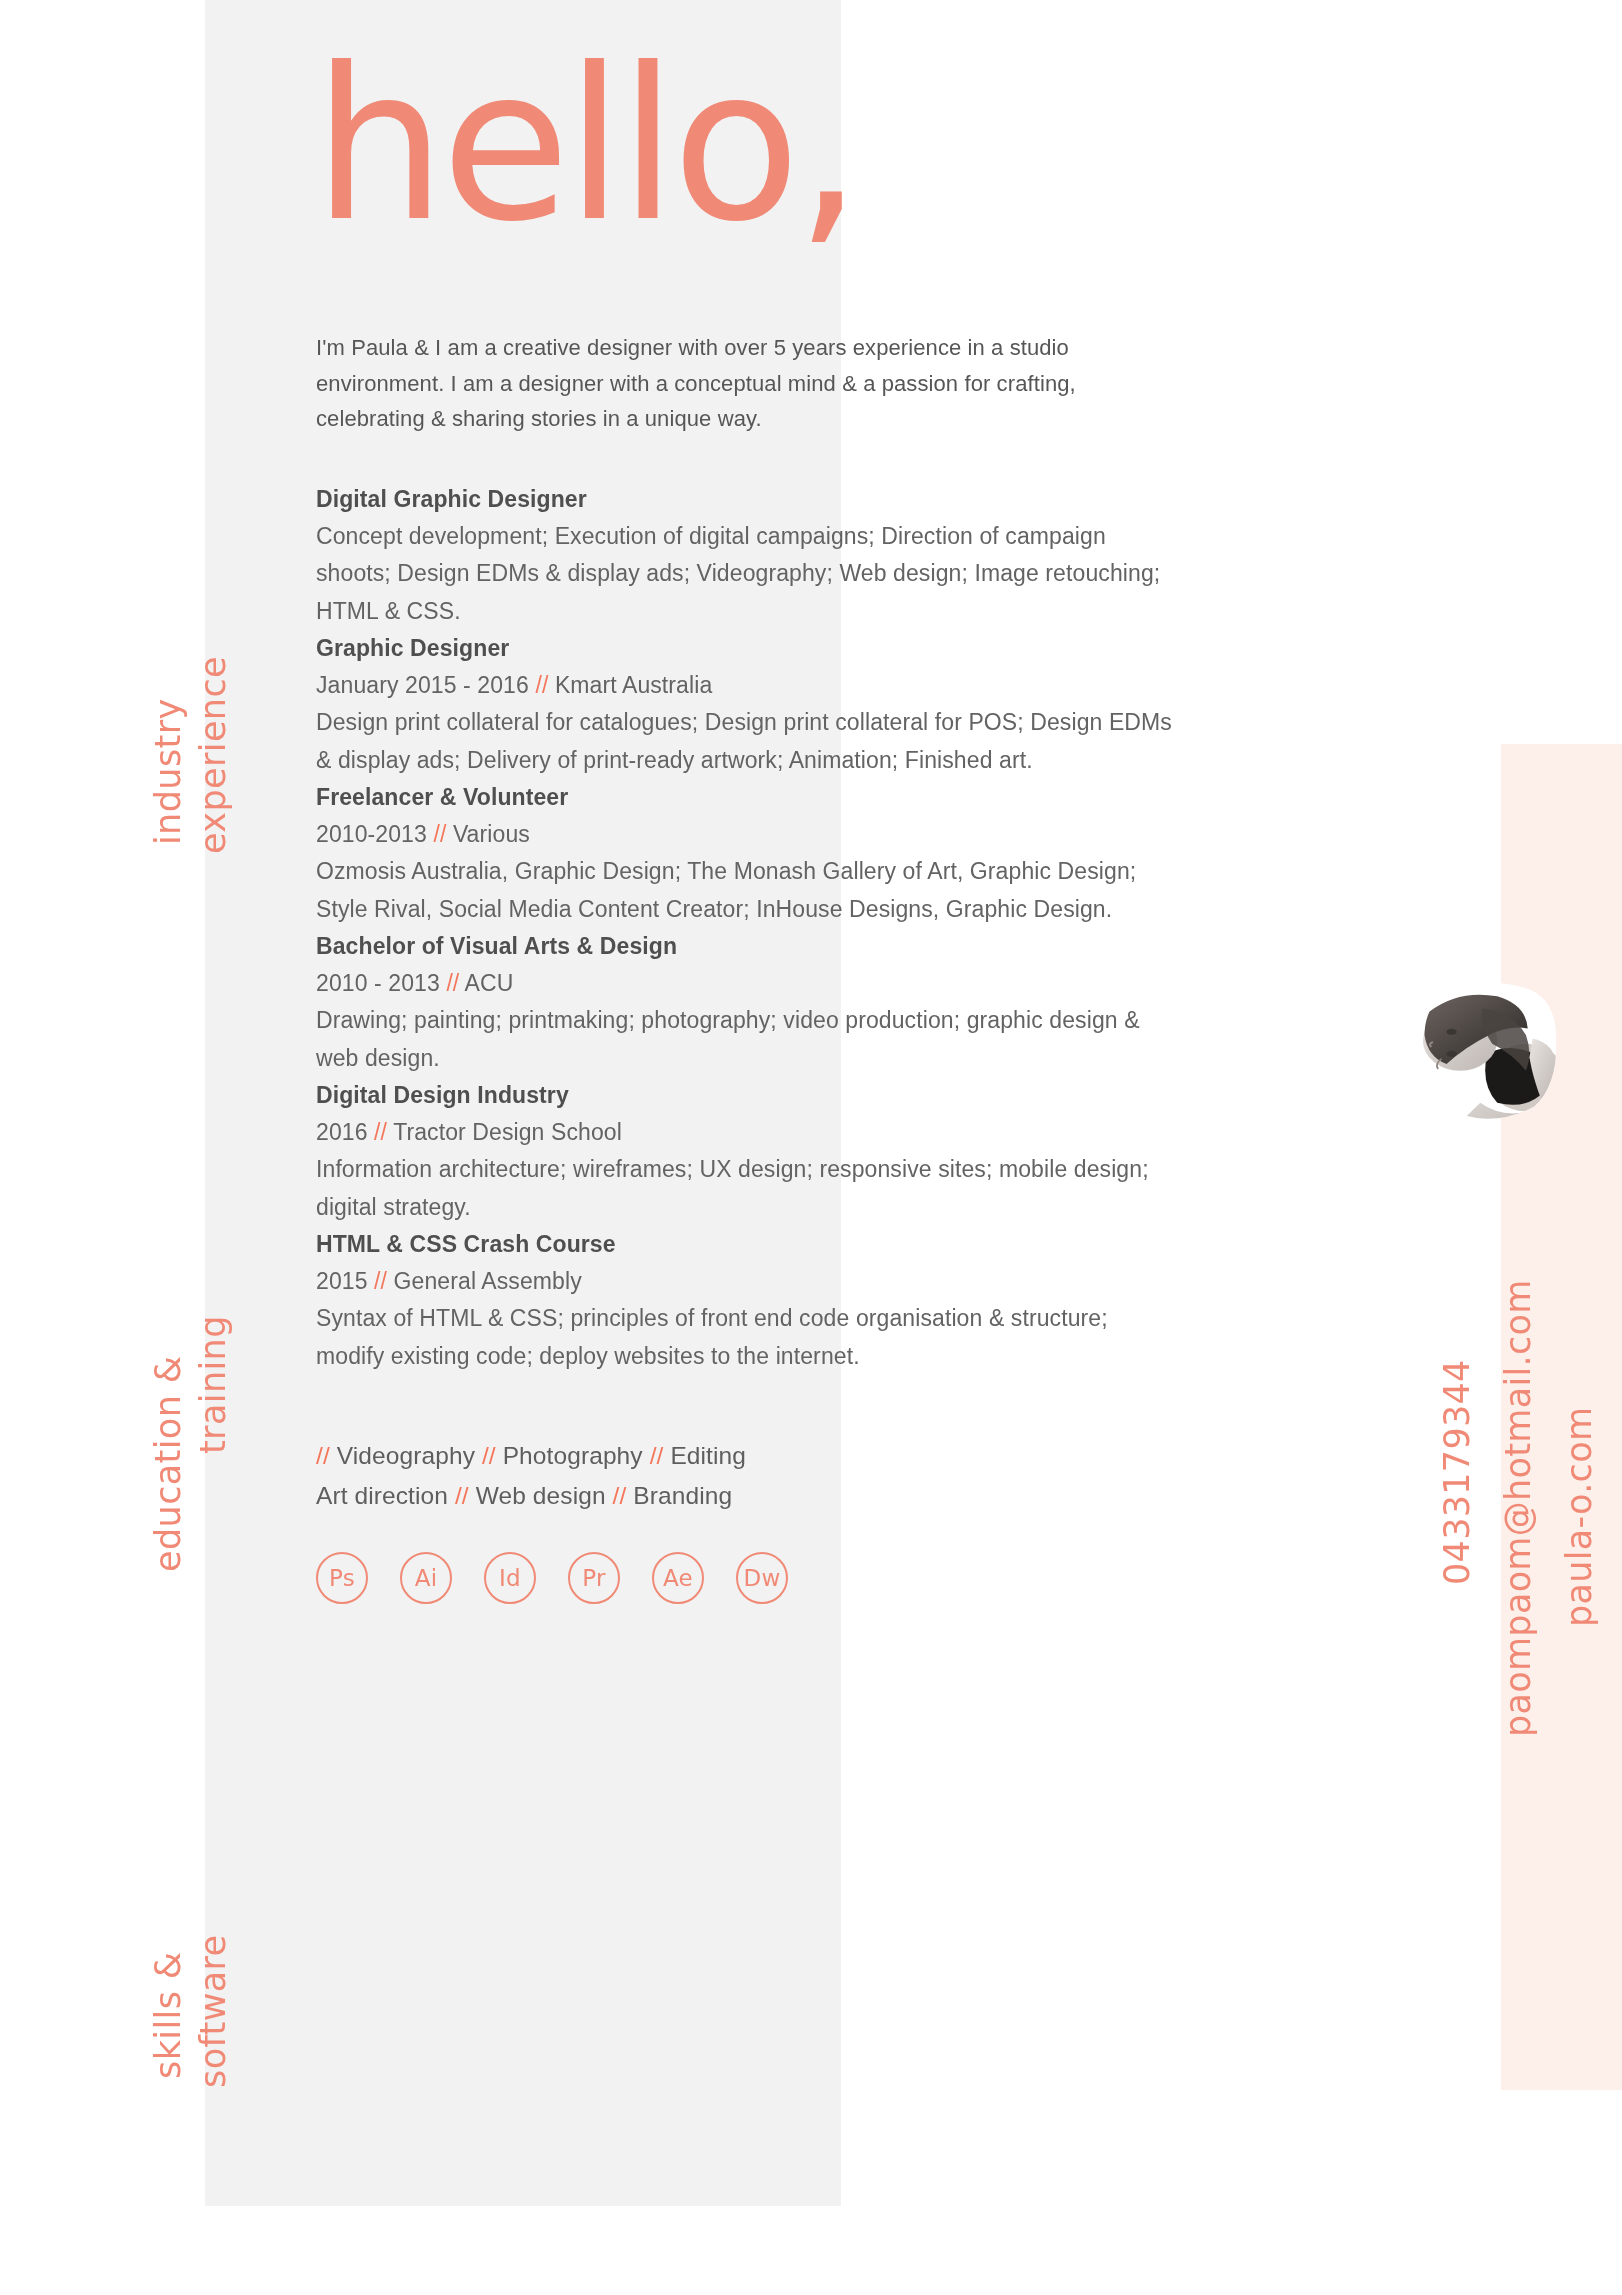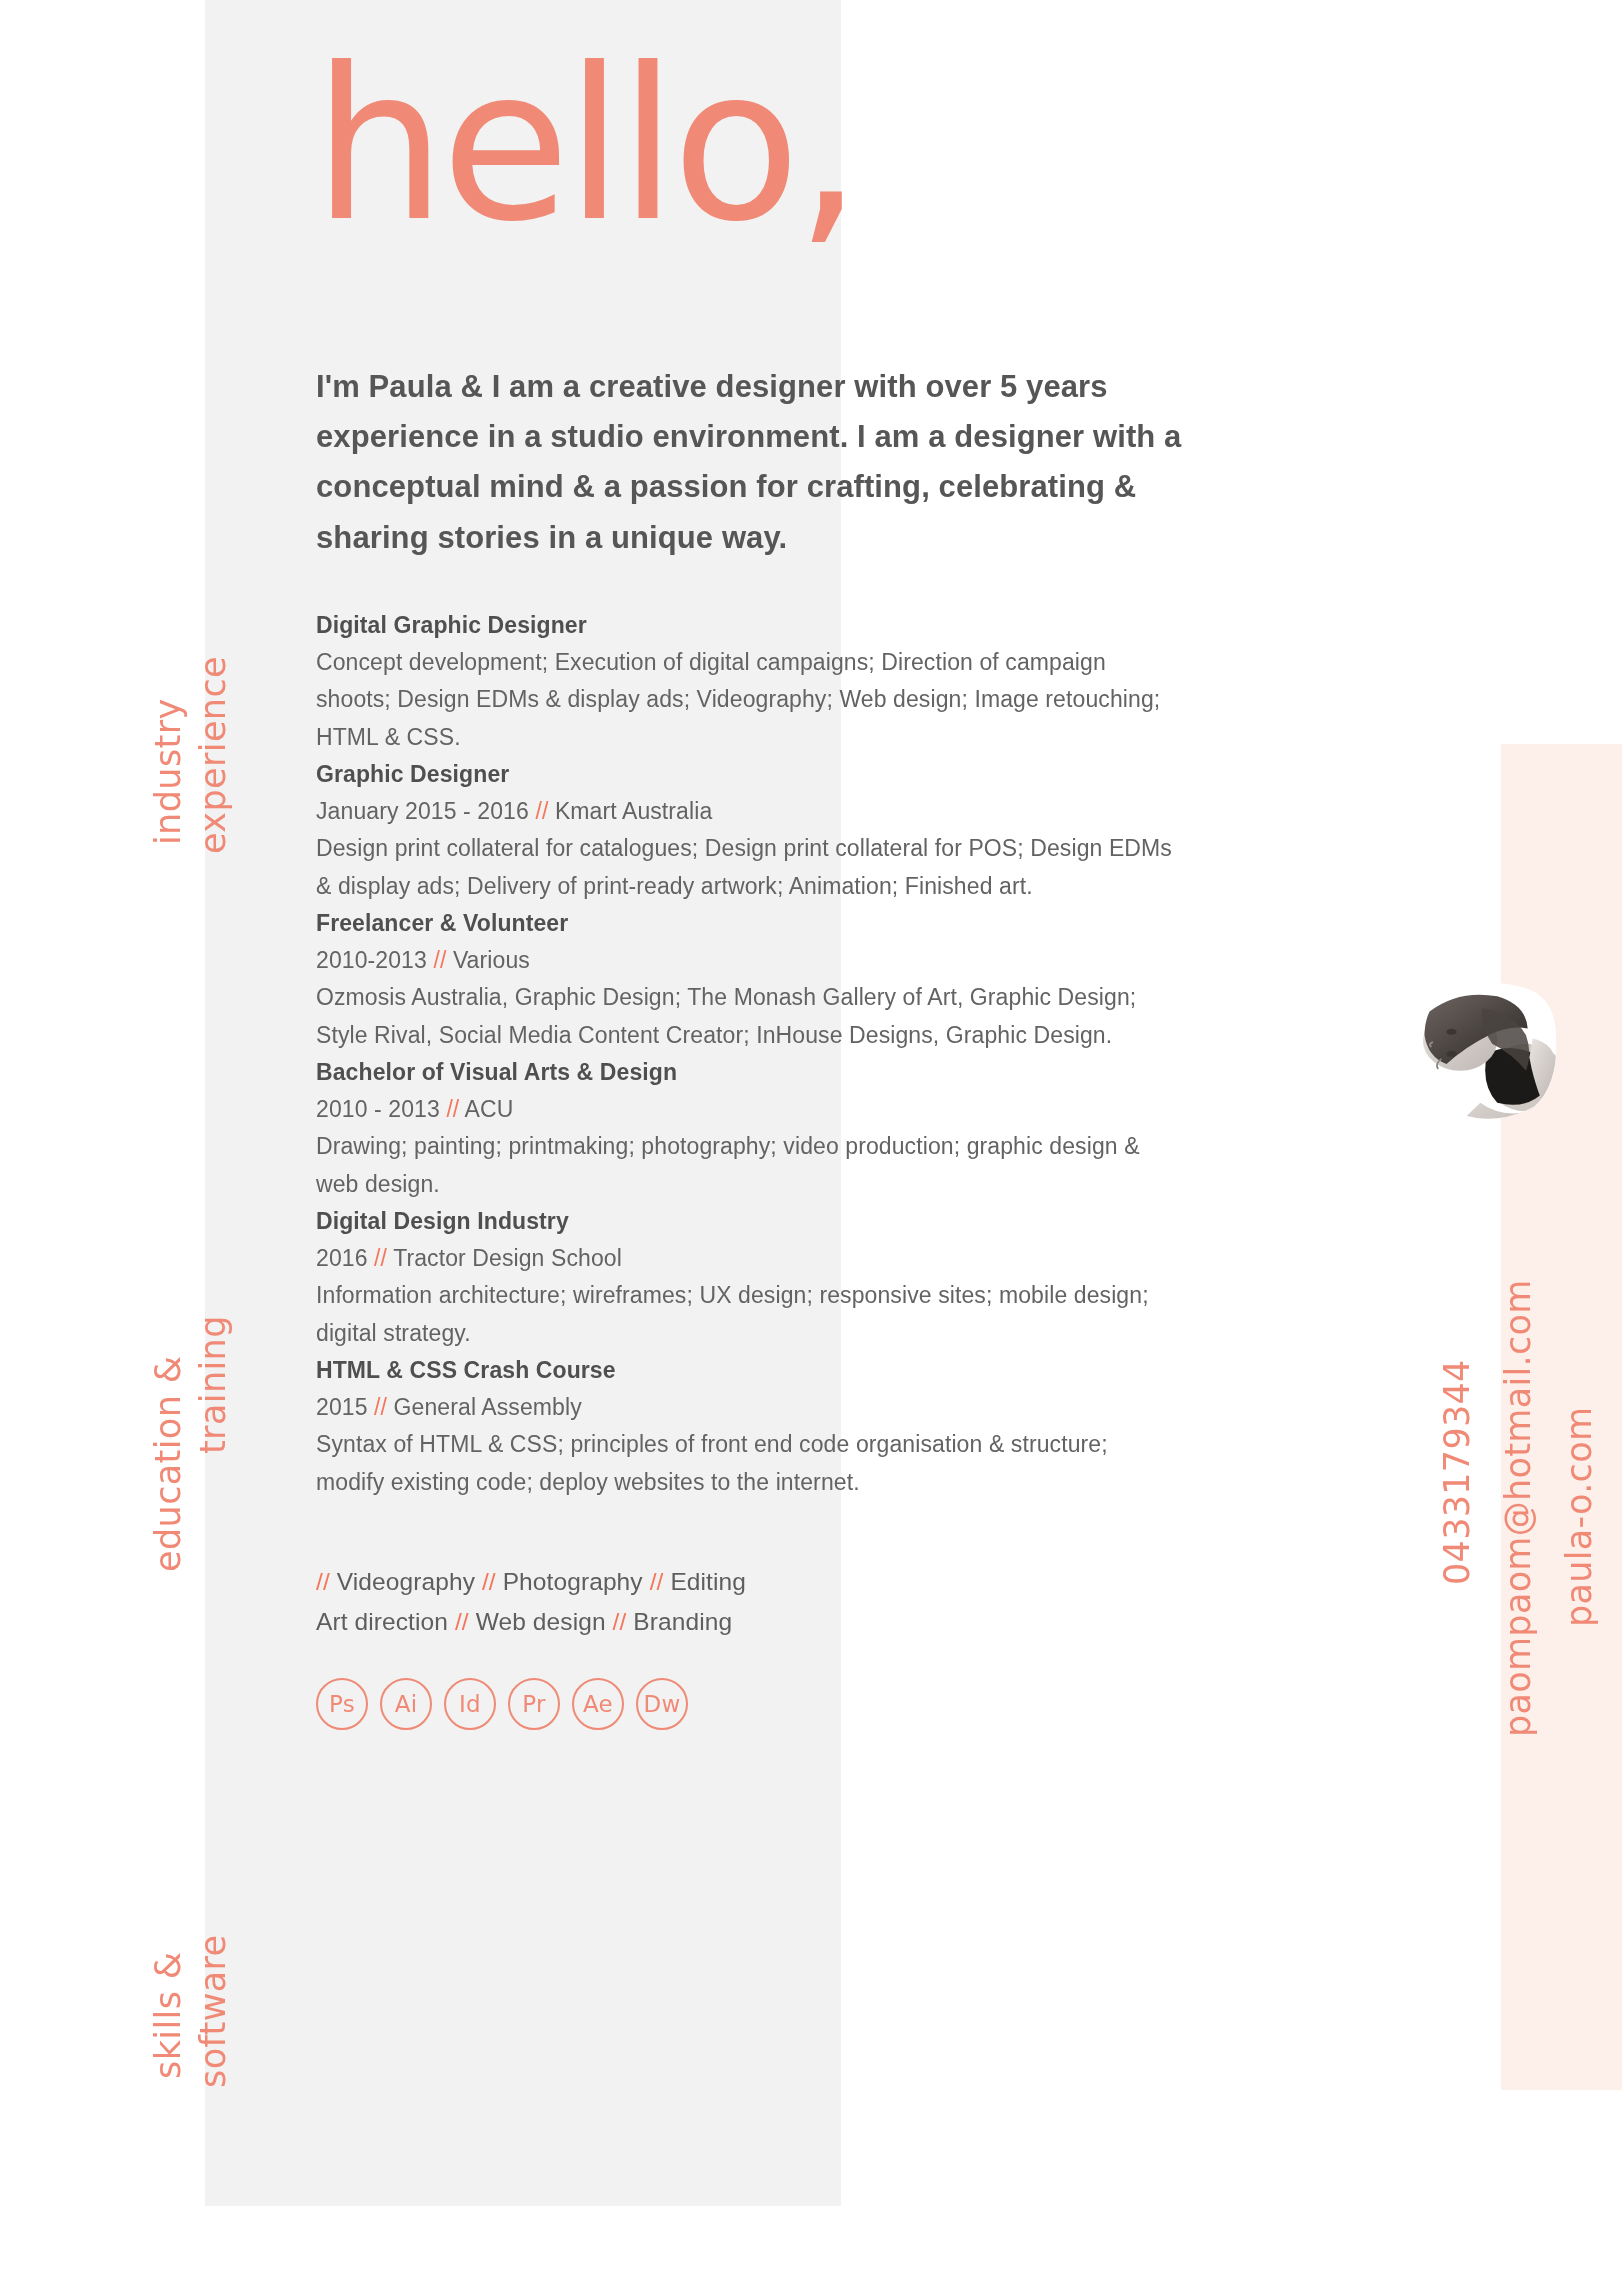--- a/index.html
+++ b/index.html
@@ -55,27 +55,26 @@
 
   
   .content-col {
     position: absolute;
     left: 316px;
     top: 330px;
     width: 887px;
   }
 
   .intro {
-    font-size: 31px;
+    font-size: 22px;
     line-height: 1.62;
     color: #565656;
-    font-weight: 700;
+    font-weight: 400;
     width: 871px;
     letter-spacing: 0.1px;
-    margin-top: 32px;
   }
   .section-gap-1 { margin-top: 44px; }
   .section-gap-2 { }
   .section-gap-3 { margin-top: 61px; }
 
   .job { margin-bottom: 0; }
 
   .job-title {
     font-size: 23px;
     font-weight: 700;
@@ -155,21 +154,21 @@
     font-size: 24.5px;
     font-weight: 300;
     color: #5e5e5e;
     line-height: 1.62;
     letter-spacing: 0.1px;
   }
 
   
   .badges {
     display: flex;
-    gap: 12px;
+    gap: 32px;
     margin-top: 37px;
   }
   .badge {
     width: 52px;
     height: 52px;
     border: 2.1px solid #f08a76;
     border-radius: 50%;
     display: flex;
     align-items: center;
     justify-content: center;

